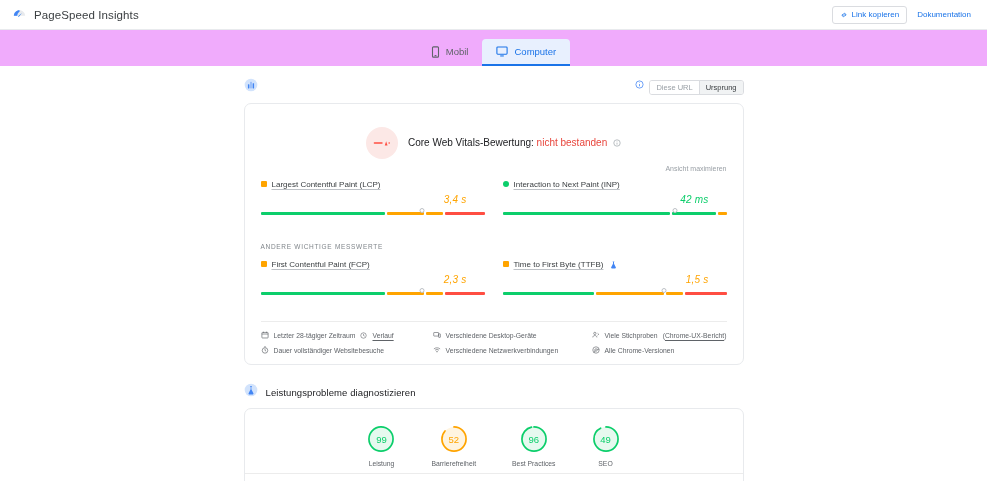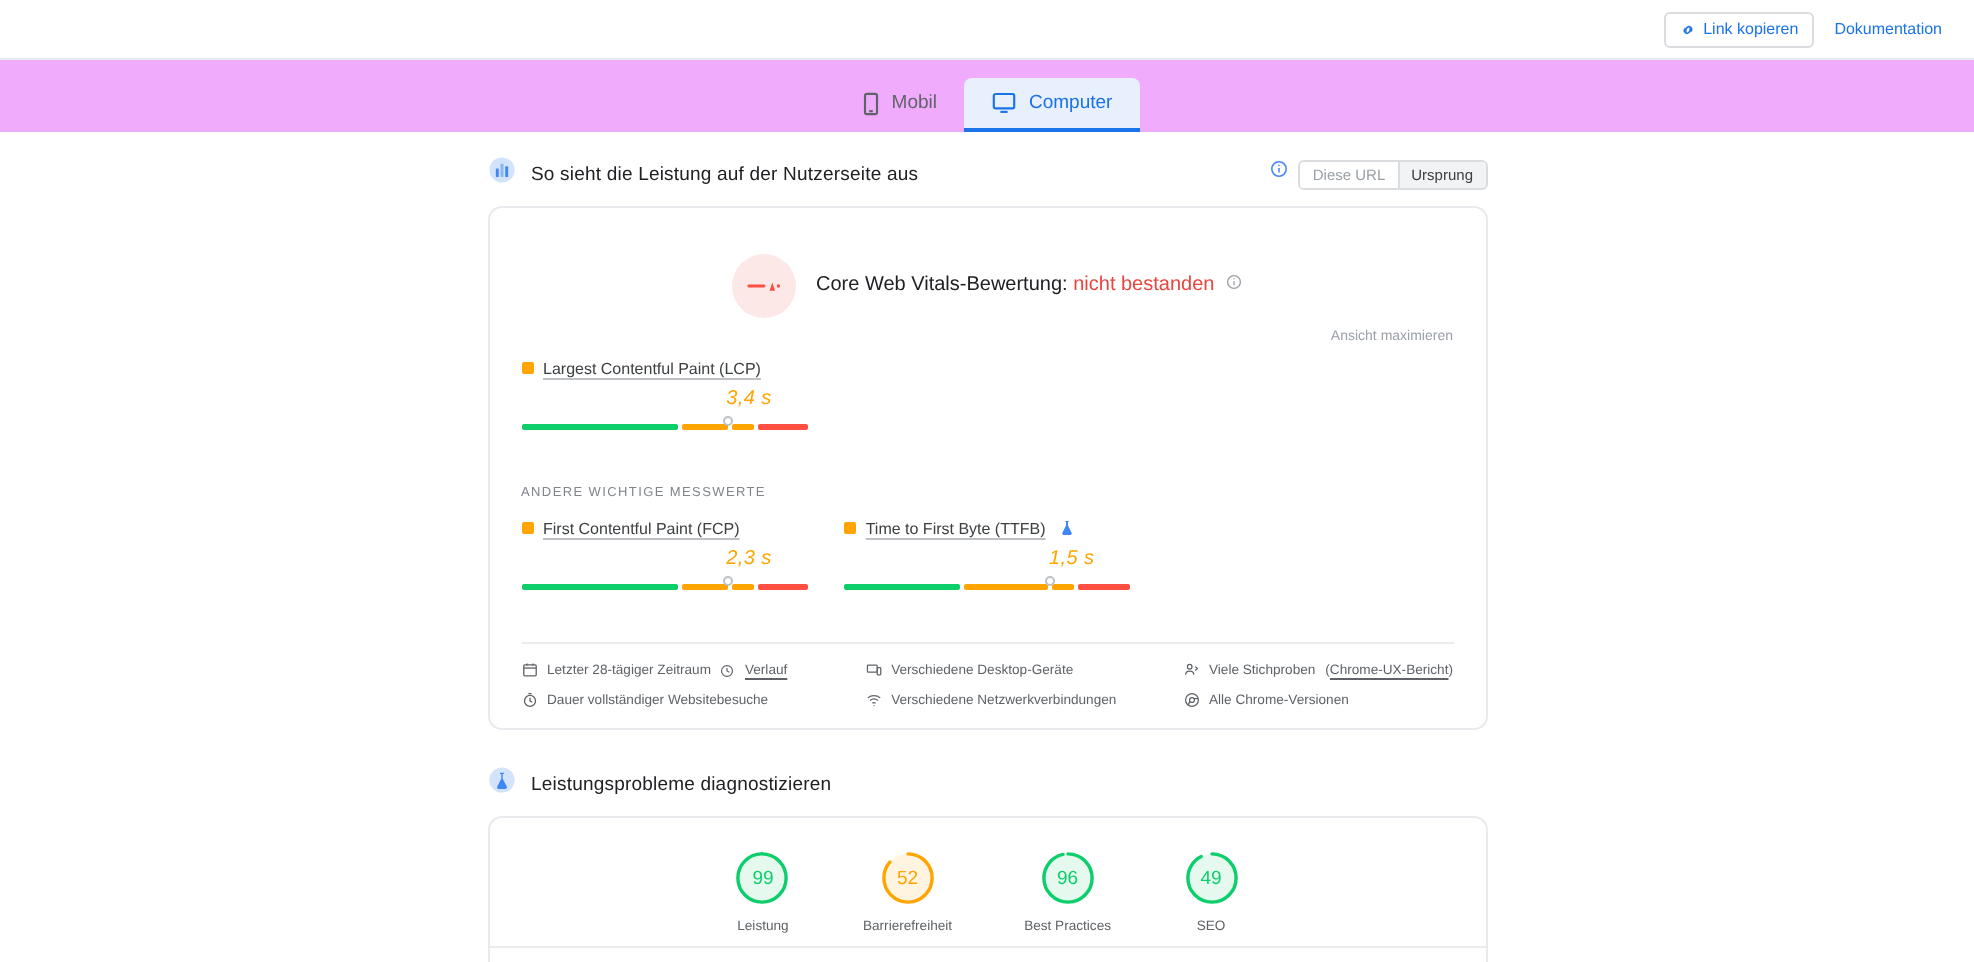--- a/index.html
+++ b/index.html
@@ -185,21 +185,21 @@
   }
   .maximize-link {
     font-size: 7px;
     color: #9aa0a6;
     cursor: pointer;
   }
 
   
   .metrics {
     display: grid;
-    grid-template-columns: repeat(3, 1fr);
+    grid-template-columns: repeat(2, 1fr);
     column-gap: 18px;
     margin-top: 4px;
     text-align: right;
   }
 
   .metric { }
   .metric-label-row {
     display: flex;
     align-items: center;
     gap: 5px;
@@ -321,20 +321,31 @@
     border: 0;
     border-top: 1px solid #ececec;
     margin: 0;
   }
   .card-tail { height: 40px; }
 </style>
 </head>
 <body>
 
 <div class="topbar">
+  <div class="brand">
+    <span>
+      <svg class="psi-logo" viewBox="0 0 24 24">
+        <path d="M12 5C6.9 5 3 9 3 14h18c0-5-3.9-9-9-9z" fill="#e8eaed"></path>
+        <path d="M12 5C6.9 5 3 9 3 14h6c0-3 1.3-5.5 3-7V5z" fill="#b3d4fc"></path>
+        <path d="M3 14h5.2c.1-2.6 1.4-5 3.8-6.6V5C6.9 5 3 9 3 14z" fill="#4285f4"></path>
+        <path d="M11.3 15.2l4.6-5.6-5.6 4.6c-.5.4-.5 1.1 0 1.5.4.4 1 .1 1-.5z" fill="#1a73e8"></path>
+      </svg>
+    </span>
+    <span class="brand-title">PageSpeed Insights</span>
+  </div>
   <div class="topbar-spacer"></div>
   <div class="topbar-actions">
     <div class="btn-outline">
       <span>
         <svg class="link-icon" viewBox="0 0 24 24" fill="none" stroke="#1a73e8" stroke-width="2.4">
           <path d="M9.5 14.5a4 4 0 0 1 0-5l1.5-1.5a4 4 0 0 1 5.6 5.6l-.8.8"></path>
           <path d="M14.5 9.5a4 4 0 0 1 0 5L13 16a4 4 0 0 1-5.6-5.6l.8-.8"></path>
         </svg>
       </span>
       <span>Link kopieren</span>
@@ -371,21 +382,20 @@
 
     <div class="section-head">
       <span>
         <svg width="14" height="14" viewBox="0 0 20 20">
           <circle cx="10" cy="10" r="9" fill="#d2e3fc"></circle>
           <rect x="5.6" y="9" width="2.1" height="6" rx=".6" fill="#4285f4"></rect>
           <rect x="8.95" y="5.5" width="2.1" height="9.5" rx=".6" fill="#8ab4f8"></rect>
           <rect x="12.3" y="7.4" width="2.1" height="7.6" rx=".6" fill="#4285f4"></rect>
         </svg>
       </span>
-      <span class="section-title">So sieht die Leistung auf der Nutzerseite aus</span>
       <span class="section-head-spacer"></span>
       <div class="toggle-group">
         <span>
           <svg class="info-dot" viewBox="0 0 20 20" fill="none" stroke="#4285f4" stroke-width="1.7">
             <circle cx="10" cy="10" r="8"></circle>
             <line x1="10" y1="9" x2="10" y2="14"></line>
             <circle cx="10" cy="6" r=".9" fill="#4285f4" stroke="none"></circle>
           </svg>
         </span>
         <div class="seg">
@@ -436,20 +446,37 @@
             <div class="bar">
               <span style="flex:57;background:#0cce6b"></span>
               <span style="flex:17;background:#ffa400"></span>
               <span style="flex:8;background:#ffa400"></span>
               <span style="flex:18;background:#ff4e42"></span>
             </div>
             <span class="marker" style="left:72%"></span>
           </div>
         </div>
 
+        <div class="metric">
+          <div class="metric-label-row">
+            <span class="dot" style="background:#0cce6b"></span>
+            <span class="metric-name">Interaction to Next Paint (INP)</span>
+          </div>
+          <div class="metric-value-row">
+            <span class="metric-value" style="color:#0cce6b">42 ms</span>
+          </div>
+          <div class="bar-wrap">
+            <div class="bar">
+              <span style="flex:76;background:#0cce6b"></span>
+              <span style="flex:20;background:#0cce6b"></span>
+              <span style="flex:4;background:#ffa400"></span>
+            </div>
+            <span class="marker" style="left:77%"></span>
+          </div>
+        </div>
 
       </div>
 
       <div class="subhead">Andere wichtige Messwerte</div>
 
       <div class="metrics">
 
         <div class="metric">
           <div class="metric-label-row">
             <span class="sq" style="background:#ffa400"></span>

